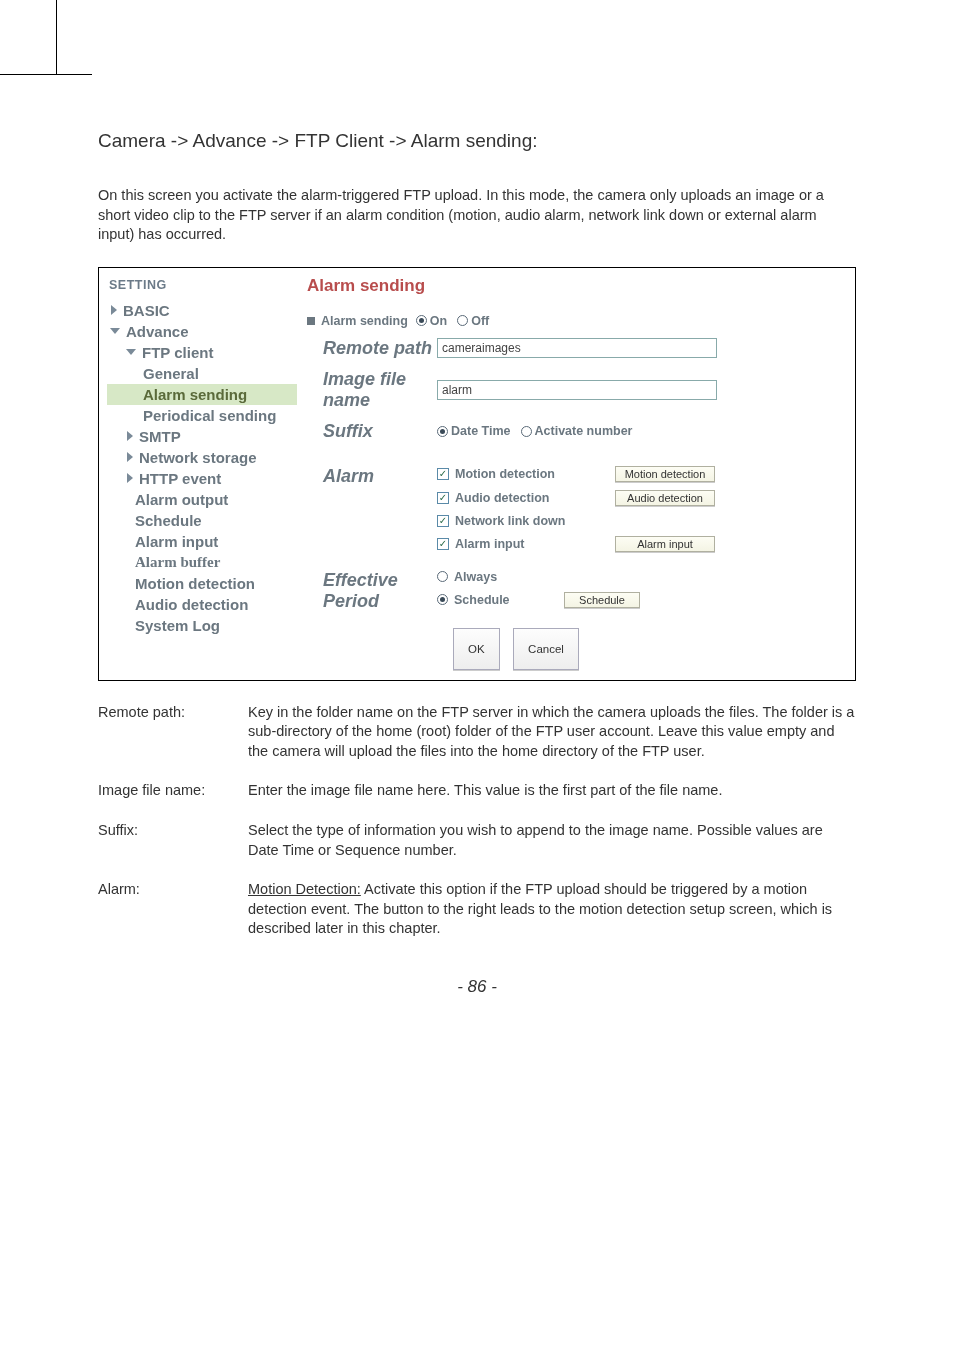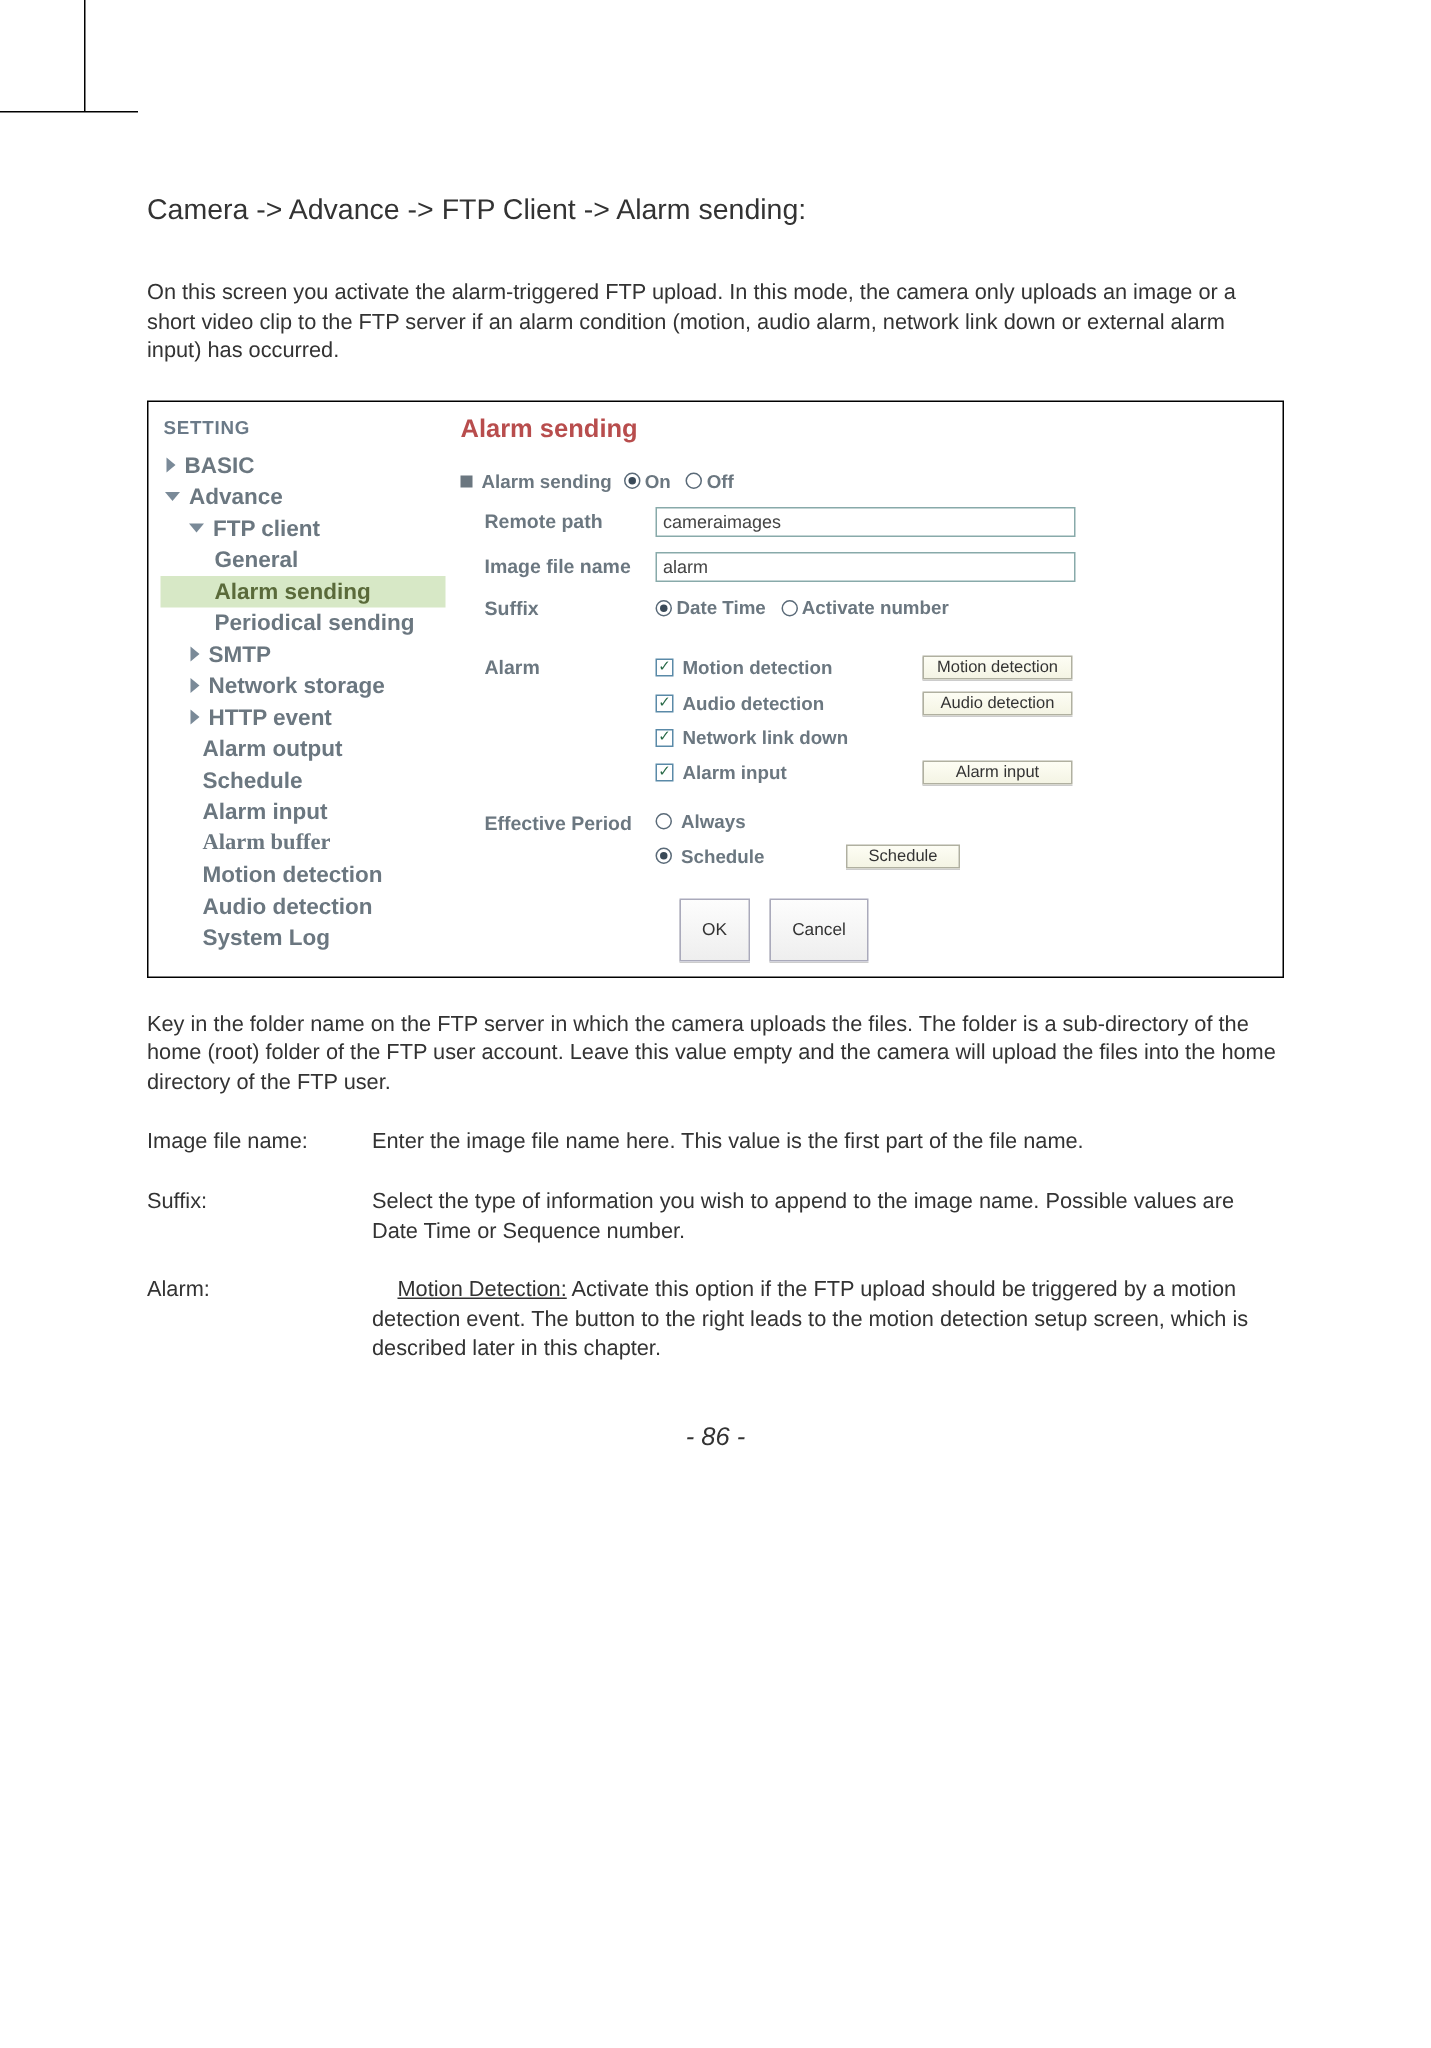--- a/index.html
+++ b/index.html
@@ -52,21 +52,21 @@
     width:0; height:0; border-left:6px solid #7a8a98; border-top:5px solid transparent; border-bottom:5px solid transparent;
     margin-left:2px;
   }
   .icon-tri-open {
     width:0; height:0; border-top:6px solid #7a8a98; border-left:5px solid transparent; border-right:5px solid transparent;
     margin-left:1px;
   }
   .main-pane { flex:1; padding-left:10px; }
   .pane-title { color:#b84d4d; font-size:17px; font-weight:bold; margin:2px 0 18px 0; }
   .row { display:flex; align-items:center; margin-bottom:10px; }
-  .row-label { width:130px; color:#6b7780; font-weight:bold; font-size:13px; }
+  .row-label { width:130px; color:#6b7780; font-weight:bold; font-size:18px;font-style:italic; }
   .bullet-sq { display:inline-block; width:8px; height:8px; background:#6b7780; margin-right:6px; vertical-align:middle; }
   .radio { width:11px; height:11px; border:1px solid #5a6a78; border-radius:50%; display:inline-flex; align-items:center; justify-content:center; margin:0 3px 0 0; vertical-align:middle; background:#fff; }
   .radio.on::after { content:""; width:5px; height:5px; background:#3a4a58; border-radius:50%; }
   .txt-input {
     border:1px solid #8aa; background:#fff; padding:2px 4px; font-size:12px; color:#444; width:280px;
     font-family:Verdana,Arial,sans-serif;
   }
   .chk {
     width:12px; height:12px; border:1px solid #5a8aa8; background:#fff; display:inline-flex; align-items:center; justify-content:center; margin-right:6px; vertical-align:middle;
   }
@@ -85,21 +85,21 @@
     font-family:Verdana,Arial,sans-serif;
     box-shadow:0 1px 0 #ccc;
     margin-right:10px;
   }
   .btns-row { margin-left:146px; margin-top:12px; }
 
   .defs { margin-top:22px; }
   .def-row { display:flex; margin-bottom:20px; font-size:14.5px; line-height:1.35; }
   .def-term { width:150px; flex-shrink:0; }
   .def-body { flex:1; }
-  .underline { text-decoration: underline; margin-left: 17px; }
+  .underline { text-decoration: underline; }
 
   .page-num {
     text-align:center;
     font-style:italic;
     font-size:17px;
     margin-top:38px;
   }
 </style>
 </head>
 <body>
@@ -247,20 +247,21 @@
 
       <div class="btns-row">
         <button class="btn-std">OK</button>
         <button class="btn-std">Cancel</button>
       </div>
     </div>
   </div>
 
   <div class="defs">
     <div class="def-row">
+      <div class="def-term">Remote path:</div>
       <div class="def-body">Key in the folder name on the FTP server in which the camera uploads the files. The folder is a sub-directory of the home (root) folder of the FTP user account. Leave this value empty and the camera will upload the files into the home directory of the FTP user.</div>
     </div>
     <div class="def-row">
       <div class="def-term">Image file name:</div>
       <div class="def-body">Enter the image file name here. This value is the first part of the file name.</div>
     </div>
     <div class="def-row">
       <div class="def-term">Suffix:</div>
       <div class="def-body">Select the type of information you wish to append to the image name. Possible values are Date Time or Sequence number.</div>
     </div>

